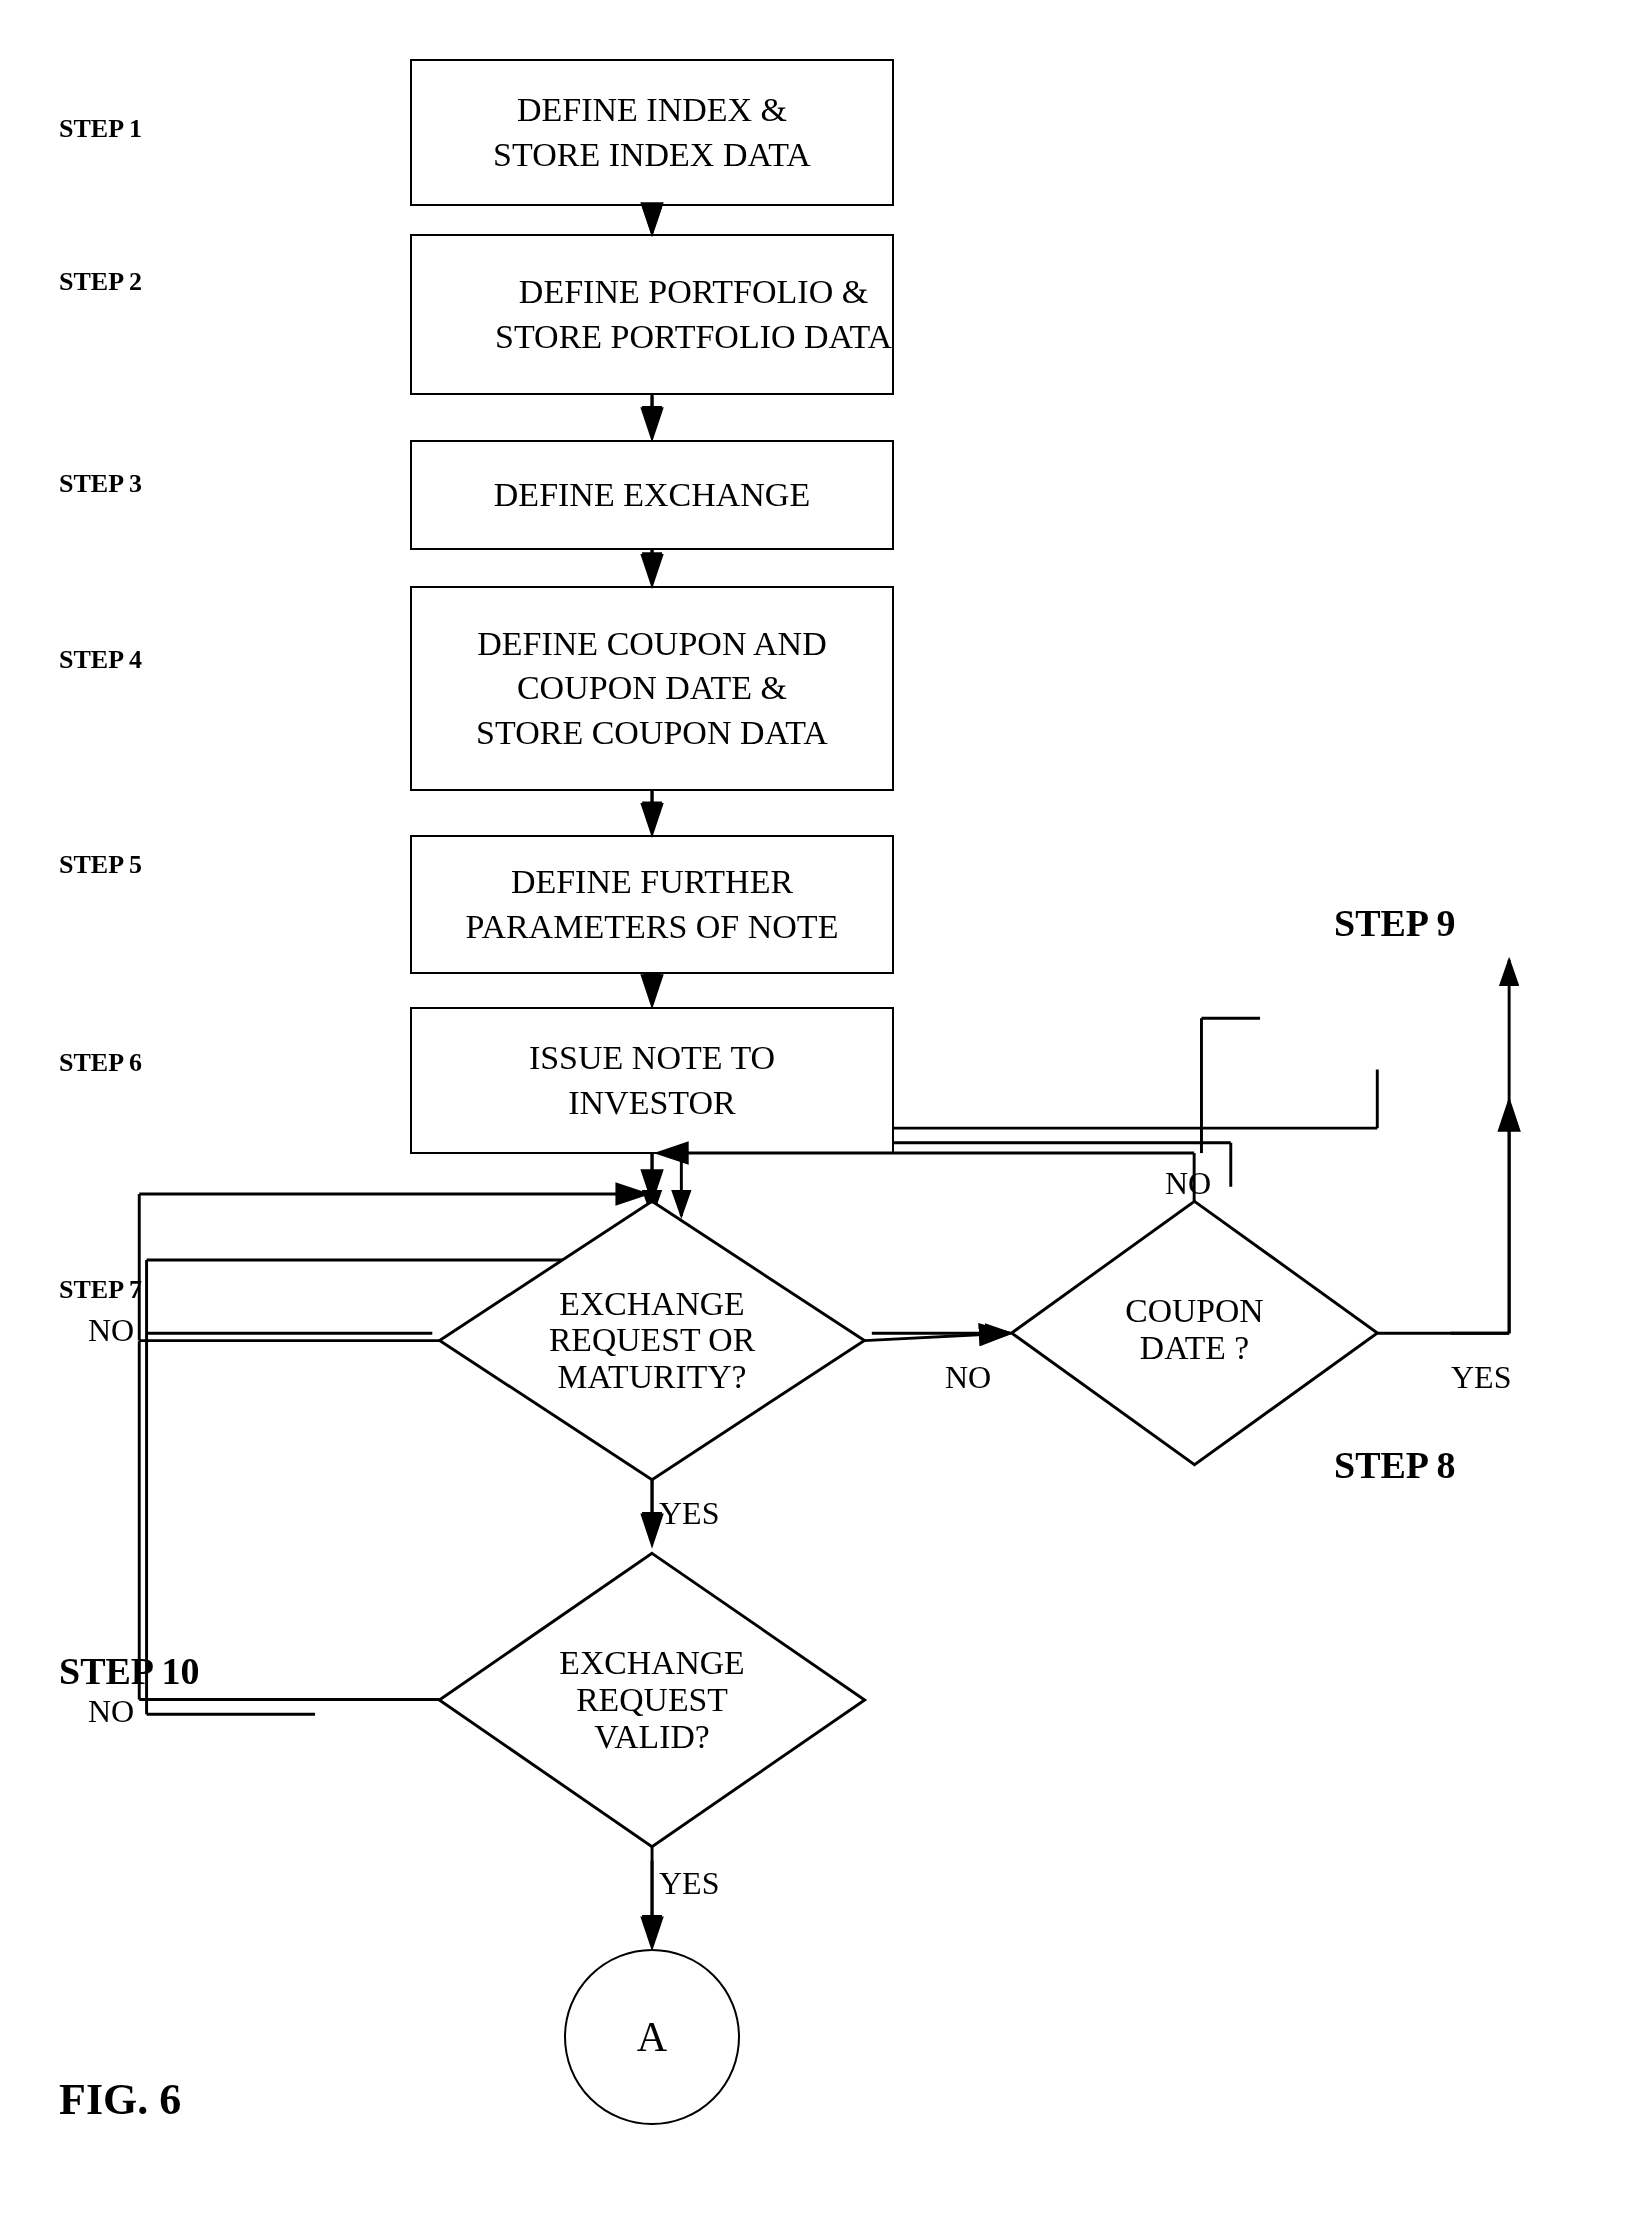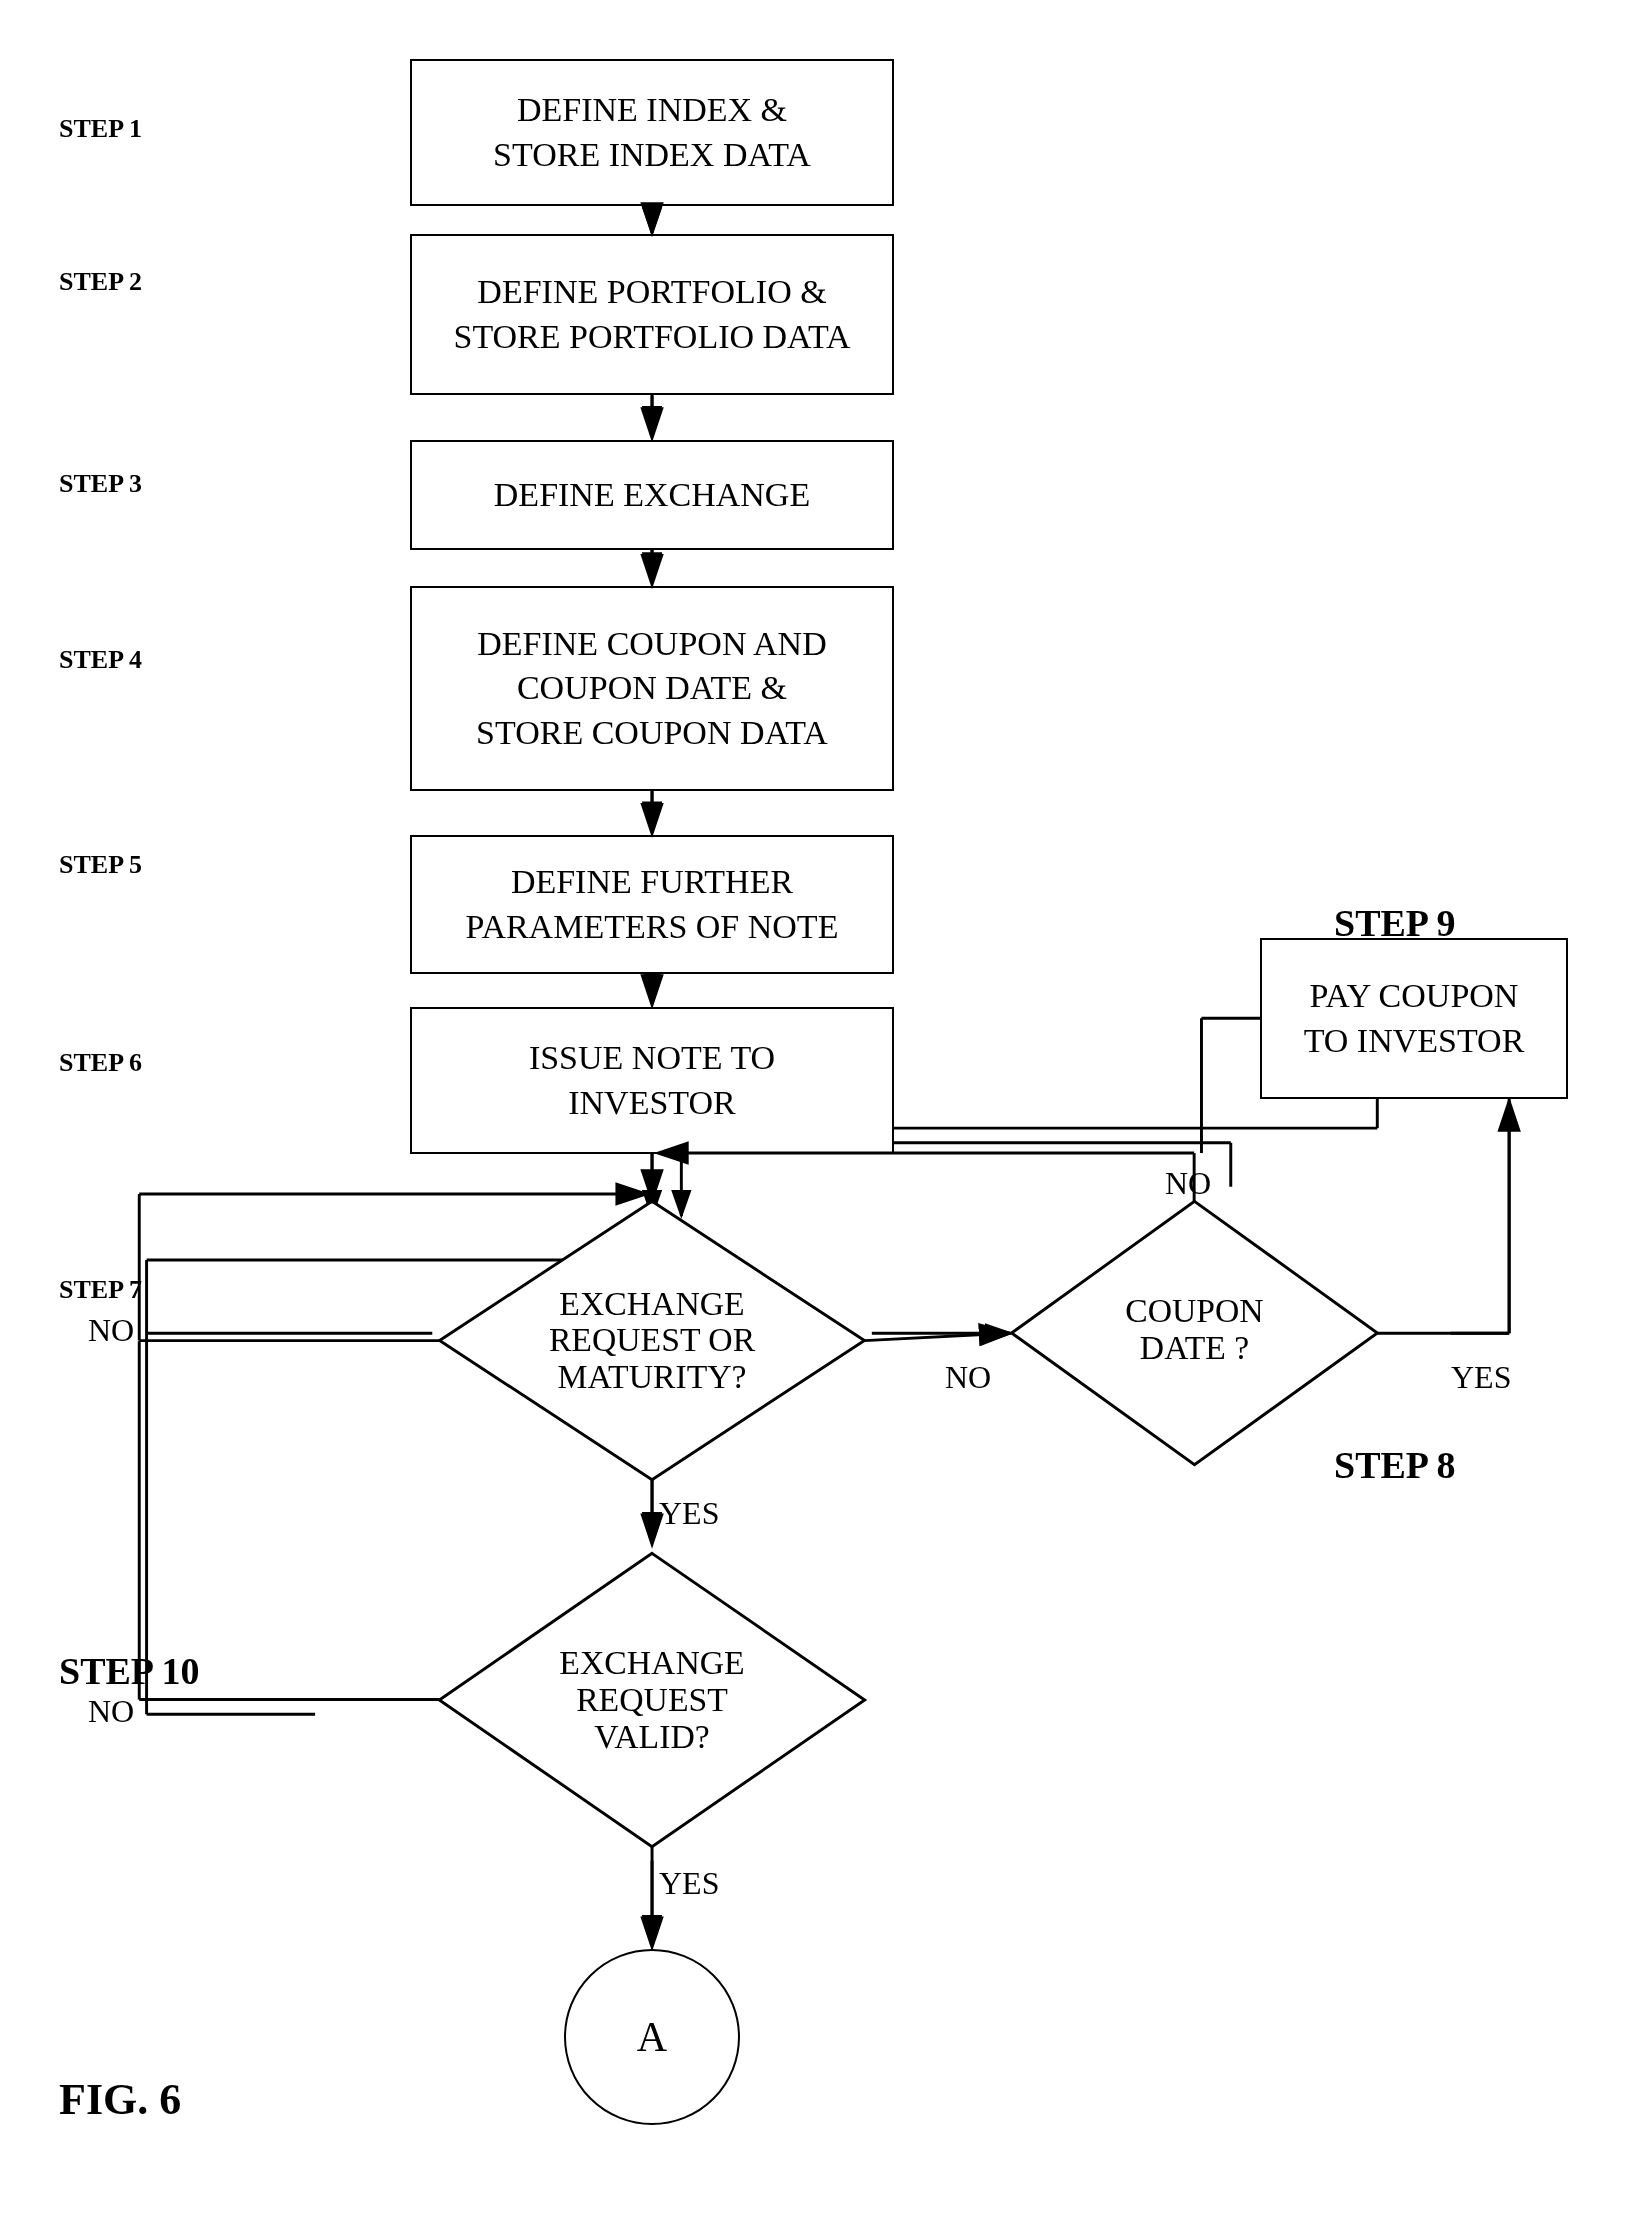--- a/index.html
+++ b/index.html
@@ -153,21 +153,21 @@
 
   <div class="step-label" style="left:59px; top:114px;">STEP 1</div>
 
   <div class="box-rect" style="left:410px; top:59px; width:484px; height:147px;">
     <span style="white-space:pre-line;">DEFINE INDEX &amp;
 STORE INDEX DATA</span>
   </div>
 
   <div class="step-label" style="left:59px; top:267px;">STEP 2</div>
 
-  <div class="box-rect" style="left:410px; top:234px; width:484px; height:161px;">
+  <div class="box-rect" style="left:410px; top:234px; width:484px; height:161px;justify-content:flex-end;">
     <span style="white-space:pre-line;">DEFINE  PORTFOLIO &amp;
 STORE PORTFOLIO DATA</span>
   </div>
 
   <div class="step-label" style="left:59px; top:469px;">STEP 3</div>
 
   <div class="box-rect" style="left:410px; top:440px; width:484px; height:110px;">
     <span style="white-space:pre-line;">DEFINE EXCHANGE</span>
   </div>
 
@@ -188,24 +188,20 @@
 
   <div class="step-label" style="left:59px; top:1048px;">STEP 6</div>
 
   <div class="box-rect" style="left:410px; top:1007px; width:484px; height:147px;">
     <span style="white-space:pre-line;">ISSUE NOTE TO
 INVESTOR</span>
   </div>
 
   <div class="step9-label" style="left:1334px; top:901px;">STEP 9</div>
 
-  <div class="box-rect" style="left:1260px; top:938px; width:308px; height:161px;">
-    <span style="white-space:pre-line;">PAY COUPON
-TO INVESTOR</span>
-  </div>
 
   <div class="step-label" style="left:59px; top:1275px;">STEP 7</div>
 
   <div class="diamond-container" style="left:432px; top:1194px;">
     <svg width="440" height="293" viewBox="0 0 600 400">
       <polygon points="300,10 590,200 300,390 10,200" fill="white" stroke="black" stroke-width="4"></polygon>
       <text x="300" y="165" text-anchor="middle" font-size="46" font-family="Times New Roman,serif">EXCHANGE</text>
       <text x="300" y="215" text-anchor="middle" font-size="46" font-family="Times New Roman,serif">REQUEST OR</text>
       <text x="300" y="265" text-anchor="middle" font-size="46" font-family="Times New Roman,serif">MATURITY?</text>
     </svg>

